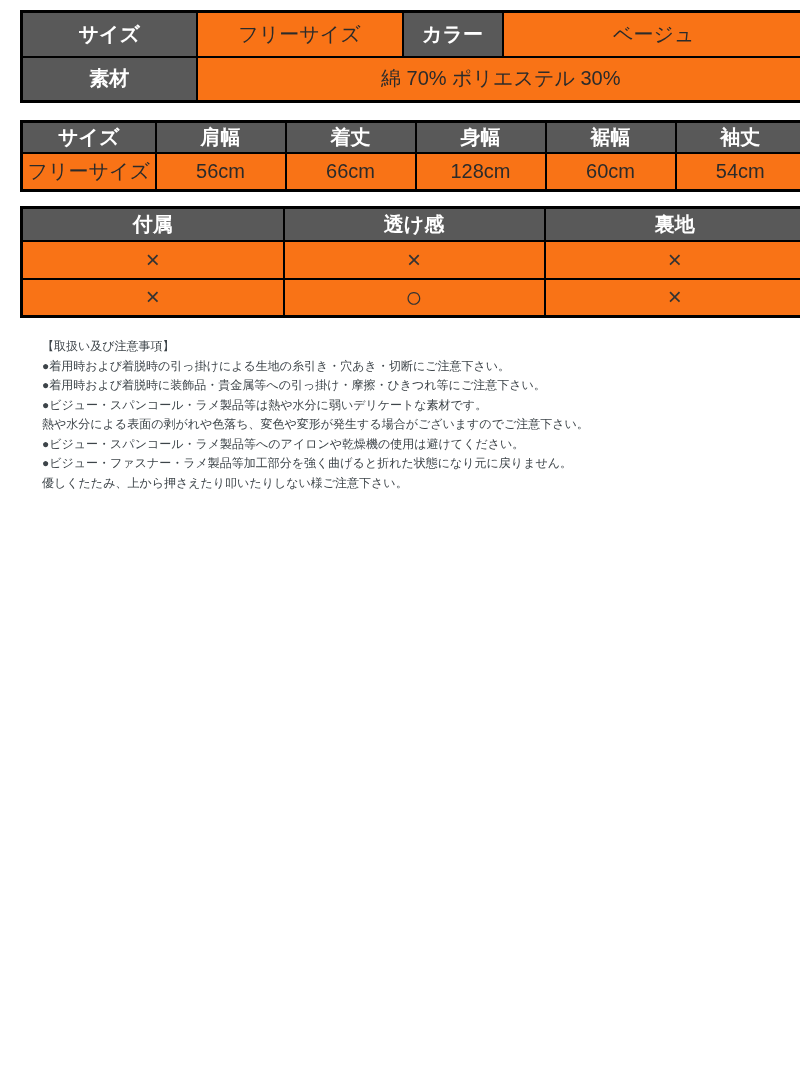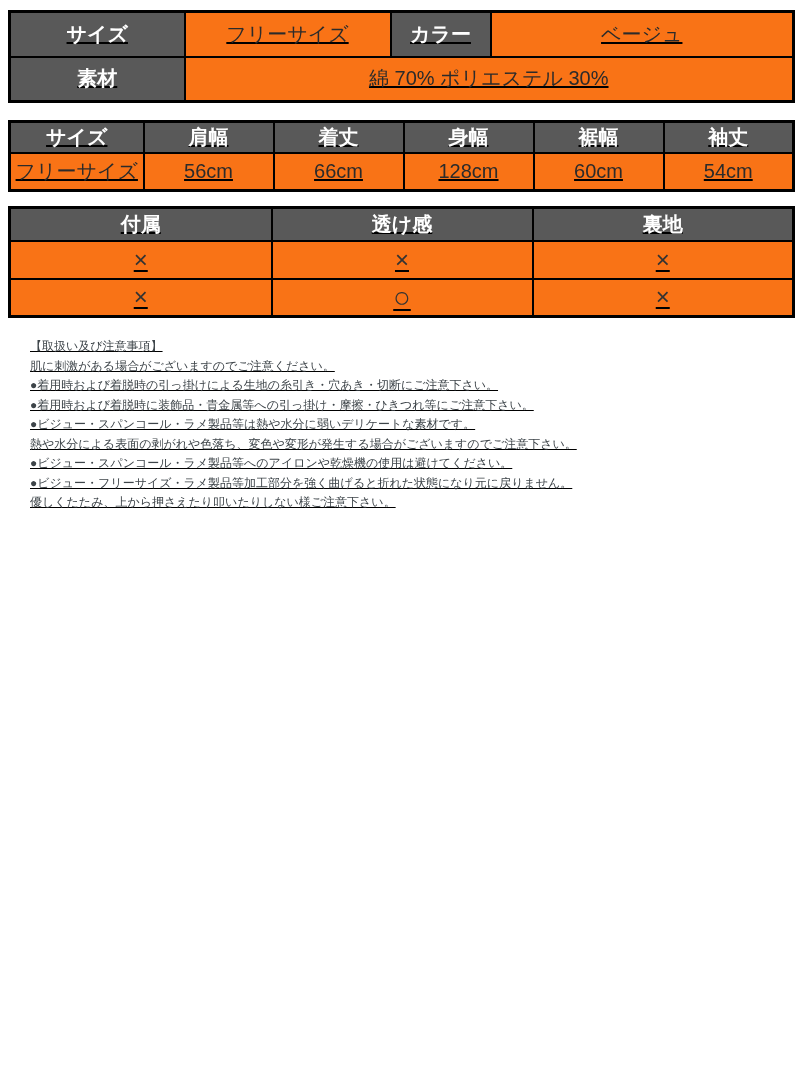--- a/index.html
+++ b/index.html
@@ -14,22 +14,21 @@
     margin: 0;
     padding: 0;
     background: #ffffff;
     font-family: "Liberation Sans", "DejaVu Sans", sans-serif;
   }
   body {
     width: 800px;
     min-height: 1067px;
   }
   .wrap {
-    padding: 10px 8px 0 8px;
-    text-decoration: underline;
+    padding: 10px 8px 0 20px;
   }
   table {
     border-collapse: collapse;
     width: 784px;
     table-layout: fixed;
     border: 3px solid var(--border, #000);
   }
   th, td {
     border: 2px solid var(--border, #000);
     text-align: center;
@@ -146,23 +145,22 @@
     <tr>
       <td class="mark">×</td>
       <td class="mark circle">○</td>
       <td class="mark">×</td>
     </tr>
   </tbody>
     </table>
 
   <div class="notes">
     <div class="line">【取扱い及び注意事項】</div>
-    <div class="line">肌に刺激がある場合がございますのでご注意ください。</div>
     <div class="line">●着用時および着脱時の引っ掛けによる生地の糸引き・穴あき・切断にご注意下さい。</div>
     <div class="line">●着用時および着脱時に装飾品・貴金属等への引っ掛け・摩擦・ひきつれ等にご注意下さい。</div>
     <div class="line">●ビジュー・スパンコール・ラメ製品等は熱や水分に弱いデリケートな素材です。</div>
     <div class="line">熱や水分による表面の剥がれや色落ち、変色や変形が発生する場合がございますのでご注意下さい。</div>
     <div class="line">●ビジュー・スパンコール・ラメ製品等へのアイロンや乾燥機の使用は避けてください。</div>
-    <div class="line">●ビジュー・フリーサイズ・ラメ製品等加工部分を強く曲げると折れた状態になり元に戻りません。</div>
+    <div class="line">●ビジュー・ファスナー・ラメ製品等加工部分を強く曲げると折れた状態になり元に戻りません。</div>
     <div class="line">優しくたたみ、上から押さえたり叩いたりしない様ご注意下さい。</div>
   </div>
 
 </div>
 
 </body></html>

